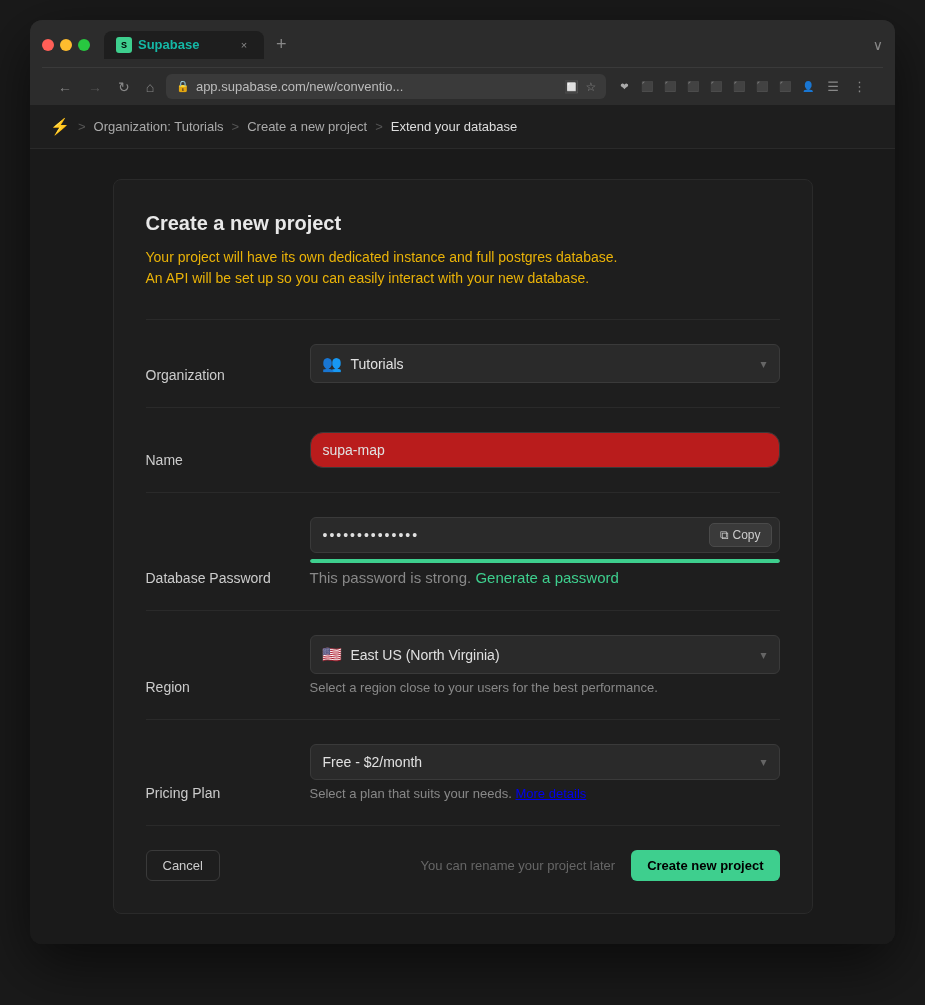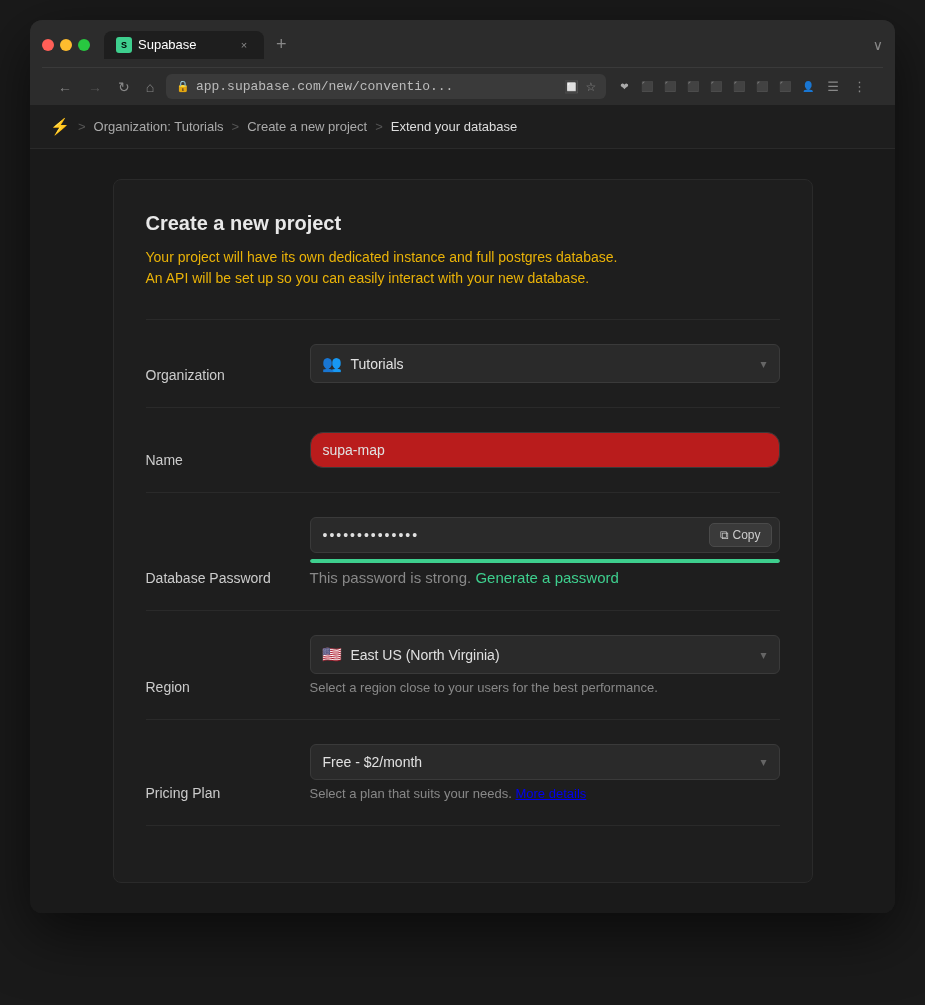--- a/index.html
+++ b/index.html
@@ -77,21 +77,22 @@
       justify-content: center;
       font-size: 9px;
       font-weight: bold;
       color: #000;
       flex-shrink: 0;
     }
 
     .tab-title {
       flex: 1;
       font-size: 13px;
-      color: #ffffff;
+      color: #14b8a6;
+      font-weight: bold;
     }
 
     .tab-close {
       color: #888;
       font-size: 11px;
       cursor: pointer;
       width: 16px;
       height: 16px;
       display: flex;
       align-items: center;
@@ -143,21 +144,20 @@
     }
 
     .lock-icon {
       color: #888;
       font-size: 11px;
     }
 
     .address-text {
       color: #bbb;
       font-size: 13px;
-      font-family: Liberation Mono, monospace;
     }
 
     .address-icons {
       margin-left: auto;
       display: flex;
       gap: 6px;
       color: #888;
       font-size: 12px;
     }
 
@@ -565,15 +565,22 @@
           </div>
           <p class="region-hint">
             <span>Select a plan that suits your needs.</span>
             <a href="#">More details</a>
           </p>
         </div>
       </div>
 
       <hr class="form-divider">
 
+      <div class="form-actions">
+        <button class="cancel-btn">Cancel</button>
+        <div class="actions-right">
+          <span class="rename-hint">You can rename your project later</span>
+          <button class="create-btn">Create new project</button>
+        </div>
+      </div>
     </div>
   </div>
 </div>
 
 </body></html>

